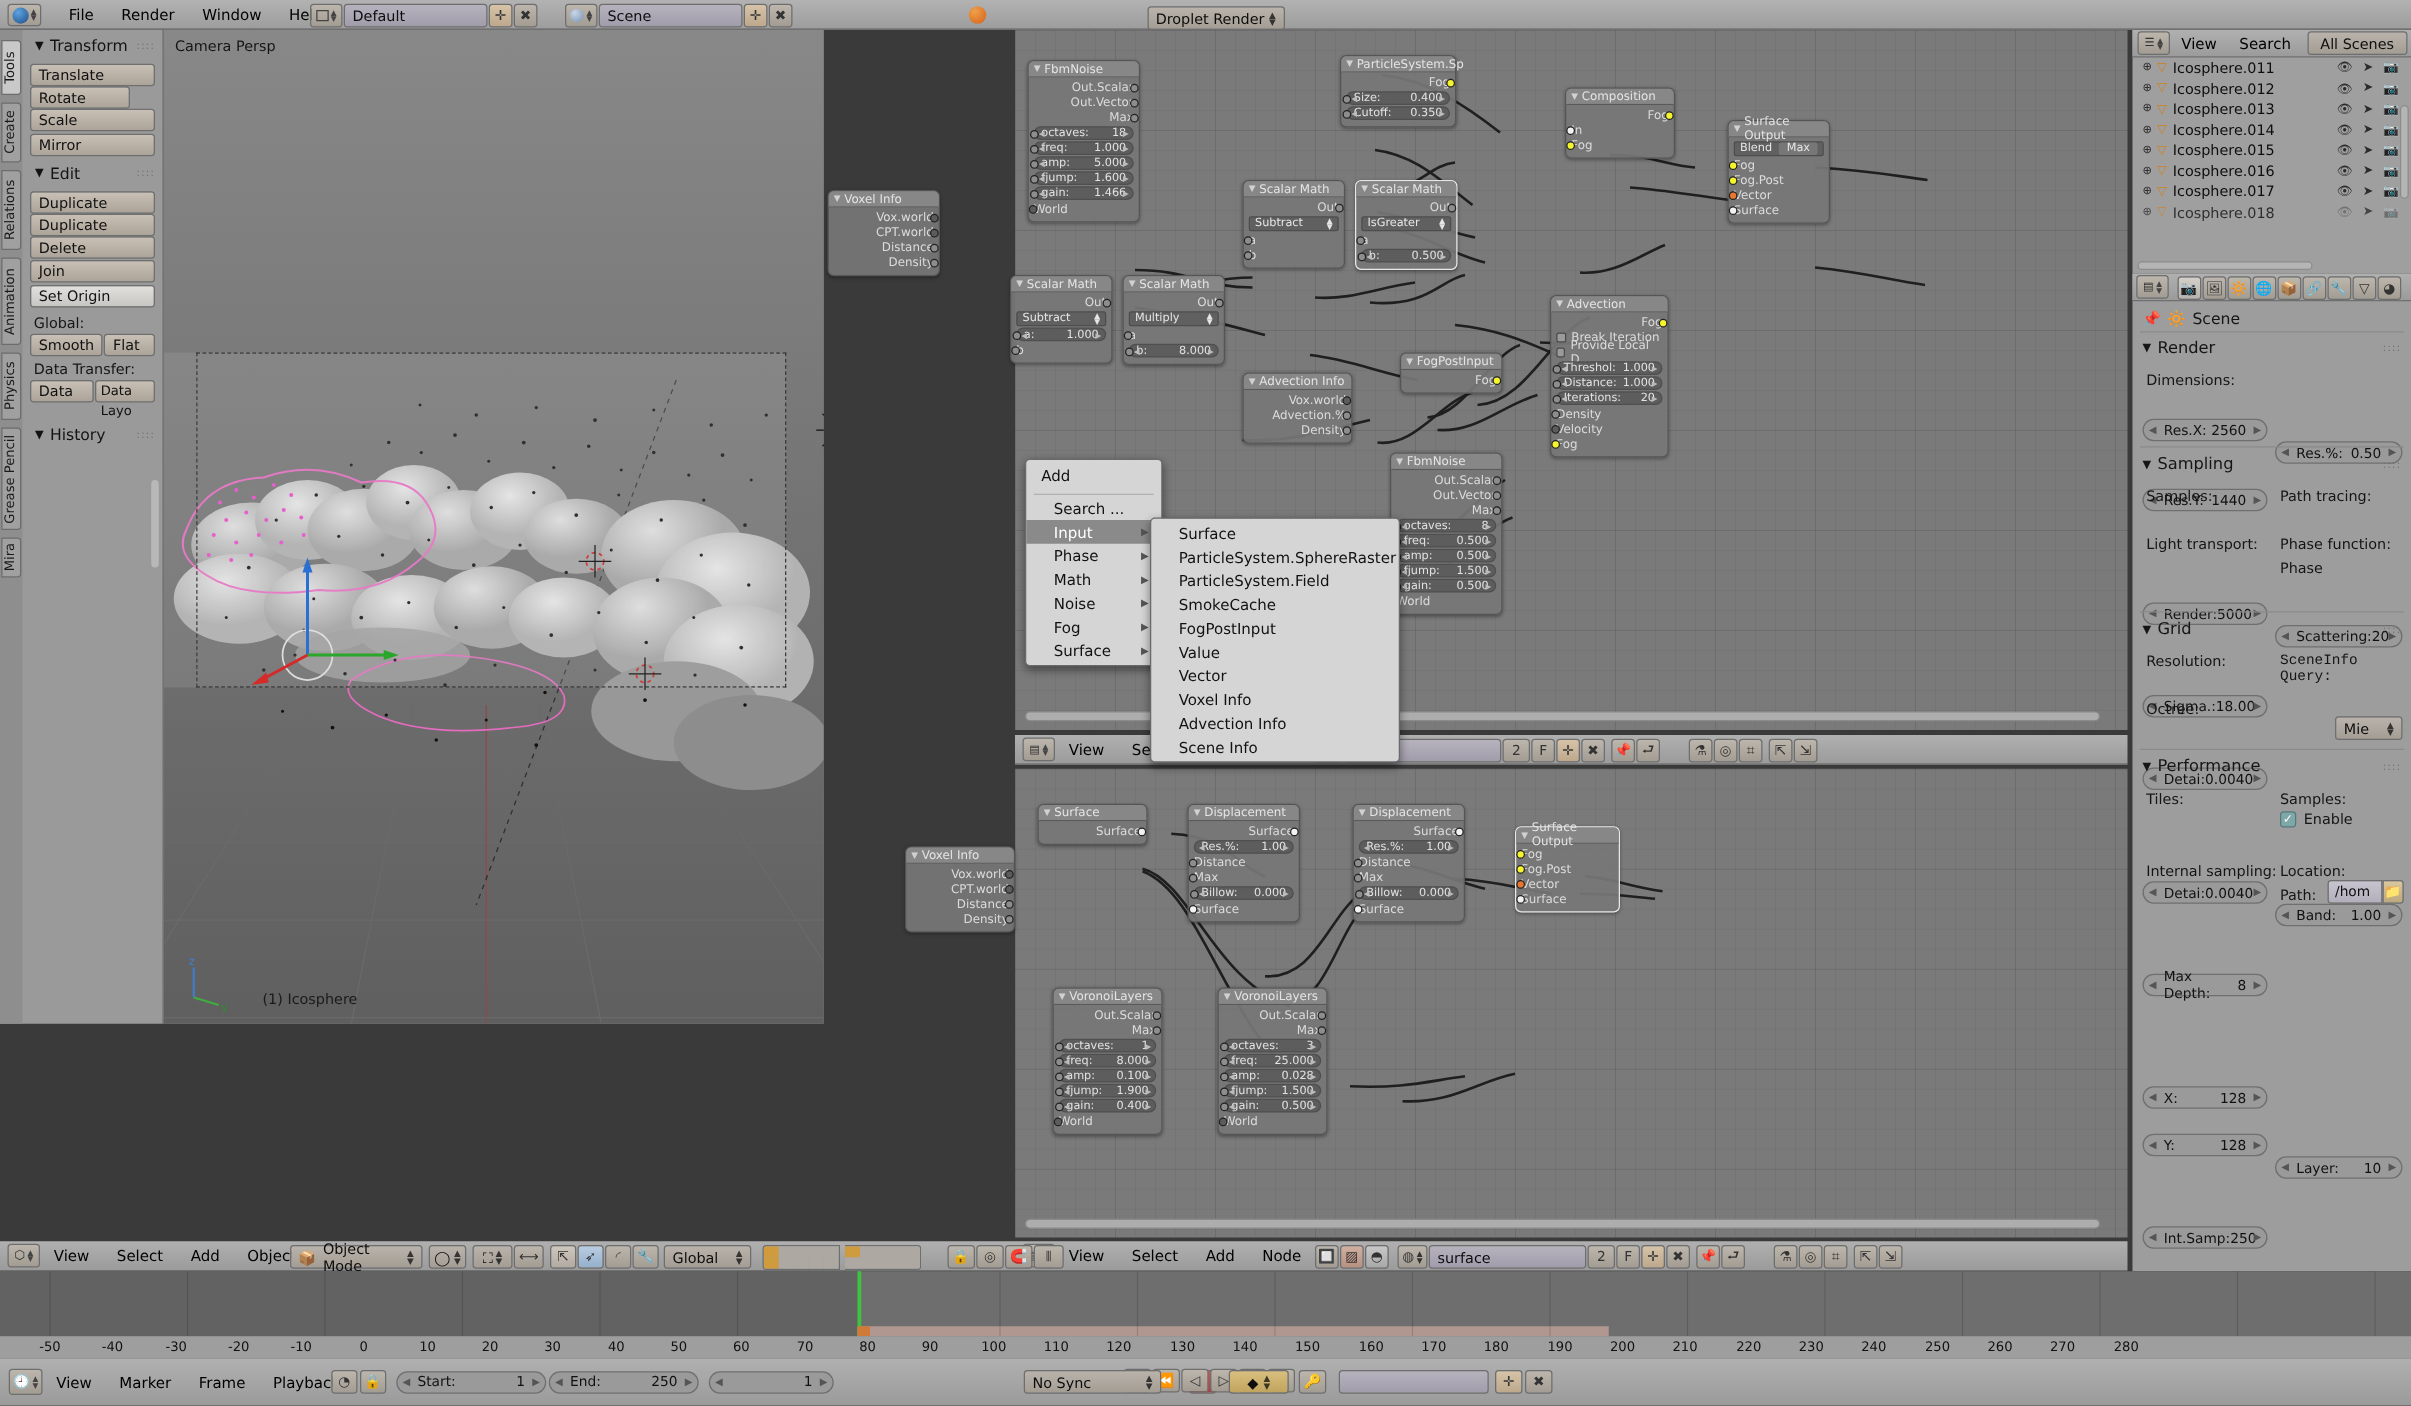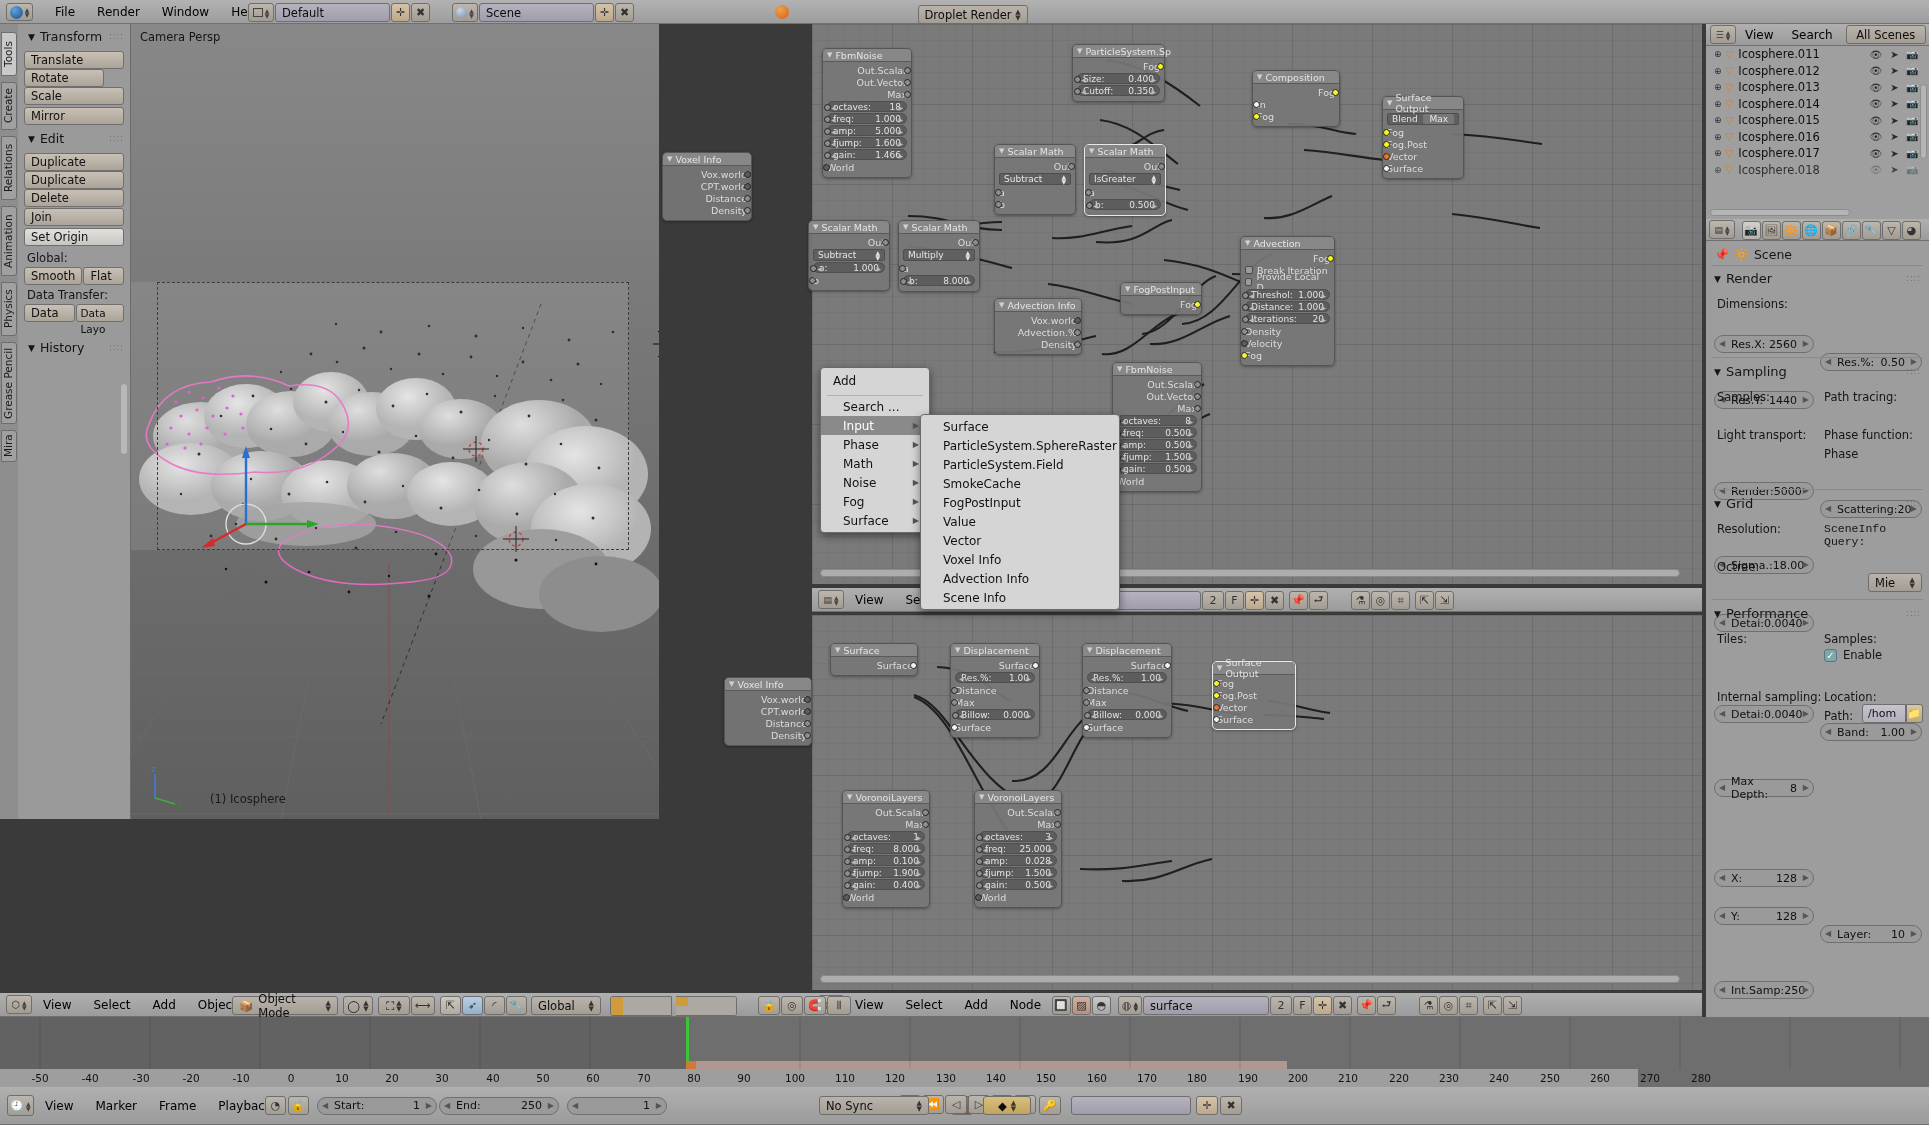--- a/index.html
+++ b/index.html
@@ -1544,21 +1544,21 @@
       <line x1="1240" y1="0" x2="1240" y2="52"></line>
         <line x1="1350" y1="0" x2="1350" y2="52"></line>
       <line x1="1460" y1="0" x2="1460" y2="52"></line>
         <line x1="1570" y1="0" x2="1570" y2="52"></line>
       <line x1="1680" y1="0" x2="1680" y2="52"></line>
         <line x1="1790" y1="0" x2="1790" y2="52"></line>
       <line x1="1900" y1="0" x2="1900" y2="52"></line>
     </g>
   </svg>
 
-  <div class="abs" style="left:0;top:52px;width:1638px;height:18px;background:#9e9e9e;">
+  <div class="abs" style="left:0;top:52px;width:1929px;height:18px;background:#9e9e9e;">
     <div class="tlnum" style="left:40px;top:3px;">-50</div>
     <div class="tlnum" style="left:90px;top:3px;">-40</div>
     <div class="tlnum" style="left:141px;top:3px;">-30</div>
     <div class="tlnum" style="left:191px;top:3px;">-20</div>
     <div class="tlnum" style="left:241px;top:3px;">-10</div>
     <div class="tlnum" style="left:291px;top:3px;">0</div>
     <div class="tlnum" style="left:342px;top:3px;">10</div>
     <div class="tlnum" style="left:392px;top:3px;">20</div>
     <div class="tlnum" style="left:442px;top:3px;">30</div>
     <div class="tlnum" style="left:493px;top:3px;">40</div>

